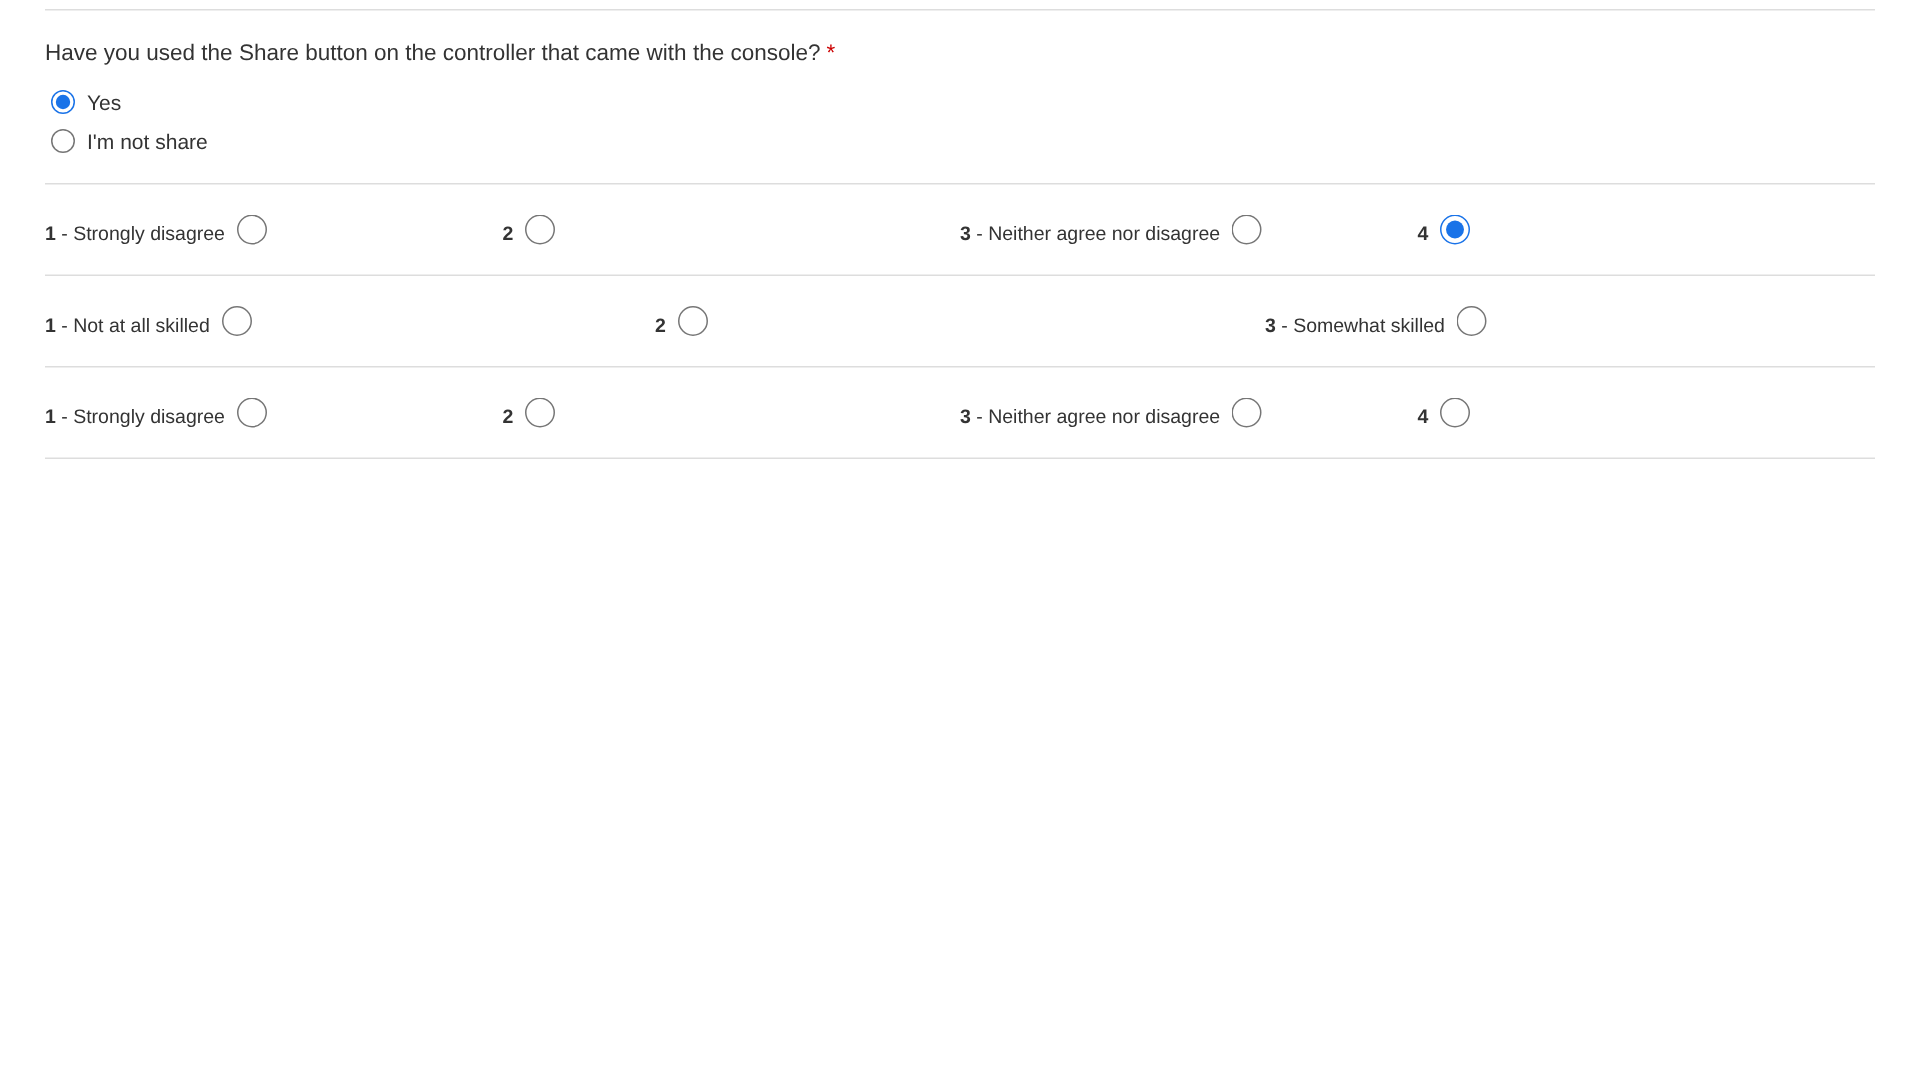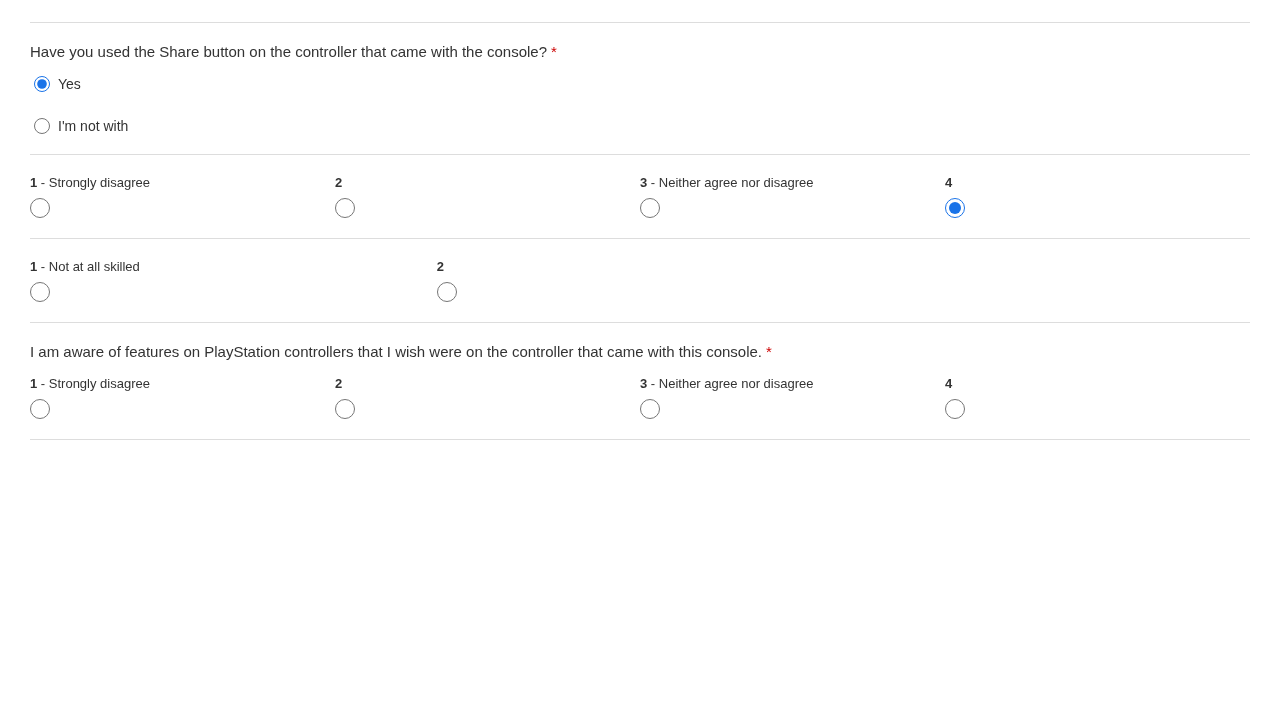--- a/index.html
+++ b/index.html
@@ -11,21 +11,21 @@
     body {
       font-family: Arial, sans-serif;
       font-size: 14px;
       color: #333;
       background: #fff;
       padding: 0;
     }
 
     .page-container {
       max-width: 1280px;
-      margin: 16px auto;
+      margin: 0 auto;
       padding: 6px 30px;
     }
 
     .section {
       padding: 20px 0;
       border-bottom: 1px solid #ddd;
     }
 
     .section:first-child {
       border-top: 1px solid #ddd;
@@ -39,42 +39,42 @@
 
     .required-star {
       color: #cc0000;
       margin-left: 4px;
     }
 
     
     .radio-group {
       display: flex;
       flex-direction: column;
-      gap: 26px;
+      gap: 10px;
       padding-left: 4px;
     }
 
     .radio-option {
       display: flex;
       align-items: center;
       gap: 8px;
       cursor: pointer;
     }
 
     .radio-option input[type="radio"] {
       width: 16px;
       height: 16px;
       cursor: pointer;
       accent-color: #1a73e8;
     }
 
     .scale-item {
       display: flex;
-      flex-direction: column;
-      align-items: flex-start;
+      flex-direction: row;
+      align-items: flex-end;
       gap: 8px;
     }
 
     .scale-label {
       font-size: 13px;
       color: #333;
       text-align: center;
       white-space: nowrap;
     }
 
@@ -112,21 +112,21 @@
     <div class="question-text">
       Have you used the Share button on the controller that came with the console?<span class="required-star">*</span>
     </div>
     <div class="radio-group">
       <label class="radio-option">
         <input type="radio" name="q1" value="yes" checked="" style="">
         <span>Yes</span>
       </label>
       <label class="radio-option">
         <input type="radio" name="q1" value="notsure" style="">
-        <span>I'm not with</span>
+        <span>I'm not share</span>
       </label>
     </div>
   </div>
 
   <div class="section">
     <div class="scale-4">
       <div class="scale-item">
         <div class="scale-label">
           <span class="scale-num">1</span> - Strongly disagree
         </div>
@@ -160,27 +160,30 @@
           <span class="scale-num">1</span> - Not at all skilled
         </div>
         <input type="radio" name="q3" value="1" class="scale-radio" style="">
       </div>
       <div class="scale-item">
         <div class="scale-label">
           <span class="scale-num">2</span>
         </div>
         <input type="radio" name="q3" value="2" class="scale-radio" style="">
       </div>
-    </div>
-  </div>
-
-  <div class="section">
-    <div class="question-text">
-      I am aware of features on PlayStation controllers that I wish were on the controller that came with this console.<span class="required-star">*</span>
-    </div>
+      <div class="scale-item">
+        <div class="scale-label">
+          <span class="scale-num">3</span> - Somewhat skilled
+        </div>
+        <input type="radio" name="q3" value="3" class="scale-radio" style="">
+      </div>
+    </div>
+  </div>
+
+  <div class="section">
     <div class="scale-4">
       <div class="scale-item">
         <div class="scale-label">
           <span class="scale-num">1</span> - Strongly disagree
         </div>
         <input type="radio" name="q4" value="1" class="scale-radio" style="">
       </div>
       <div class="scale-item">
         <div class="scale-label">
           <span class="scale-num">2</span>

